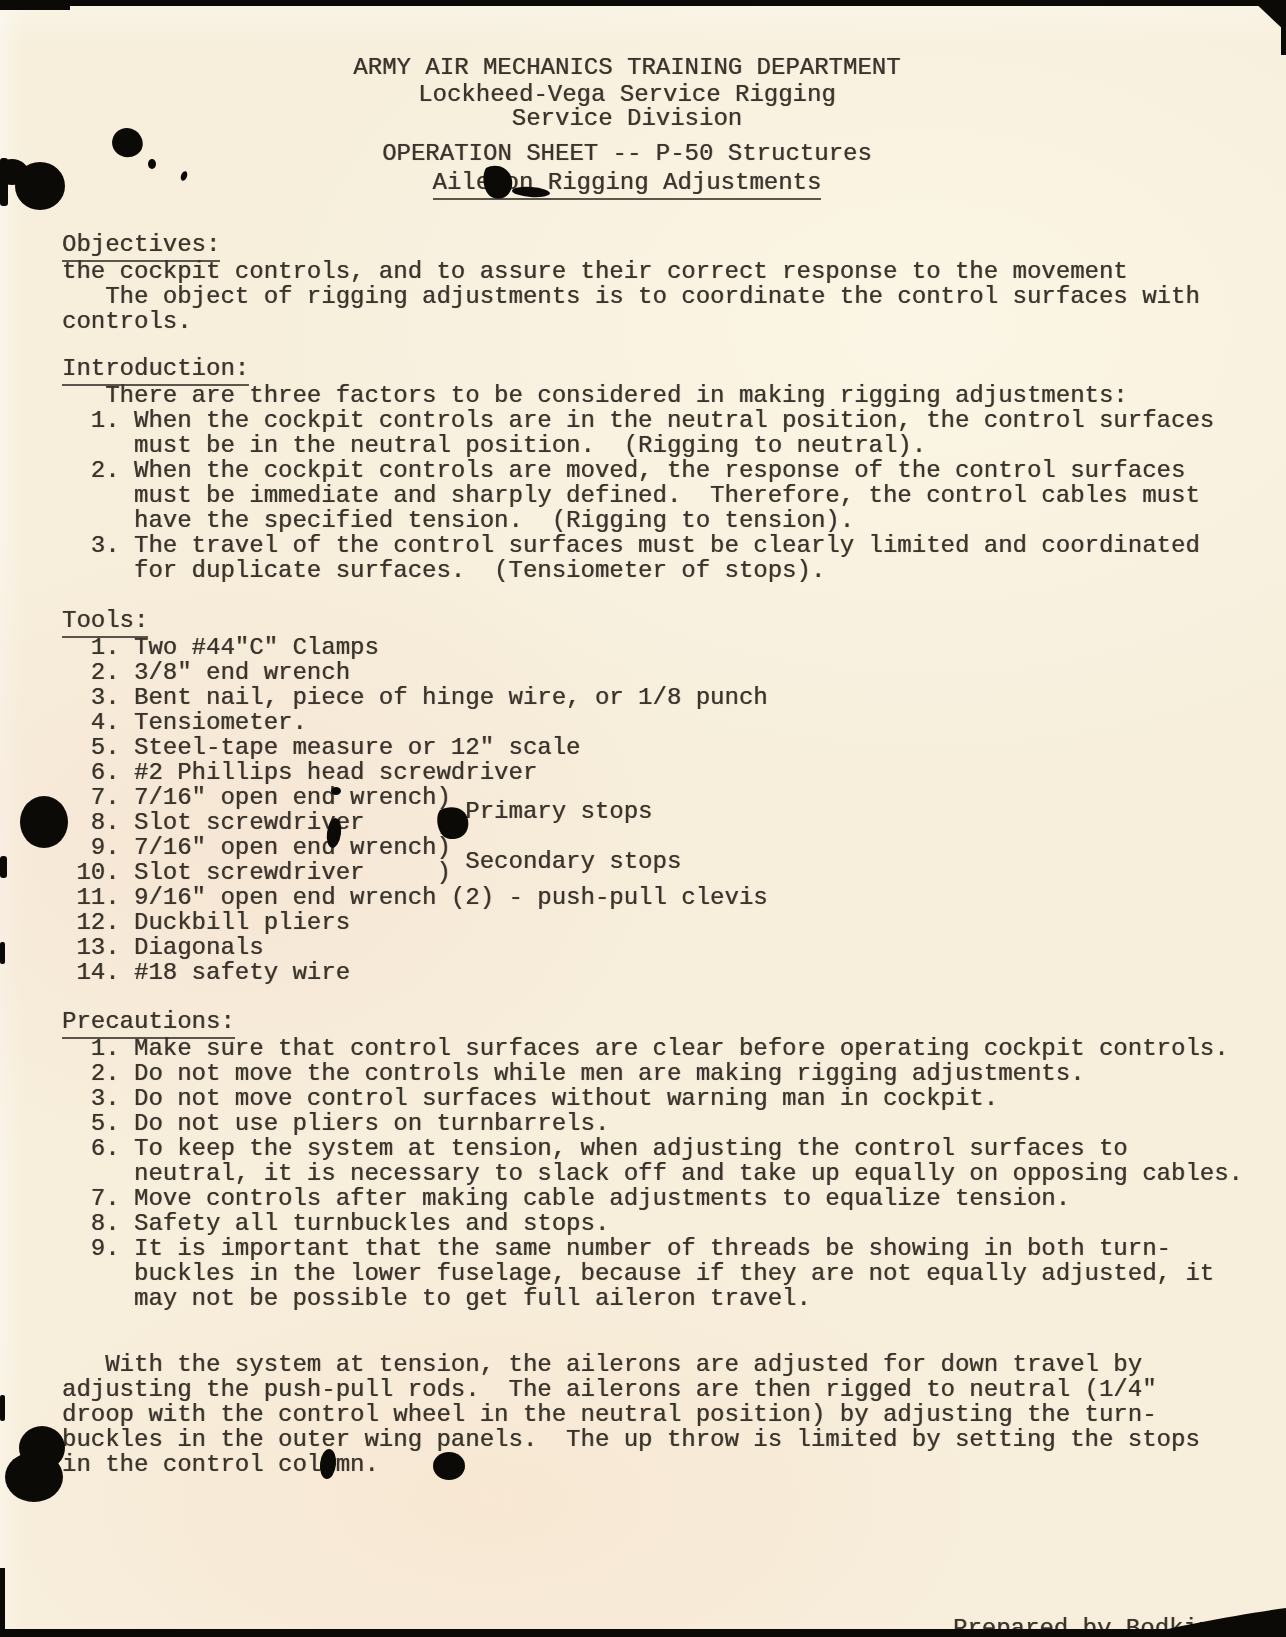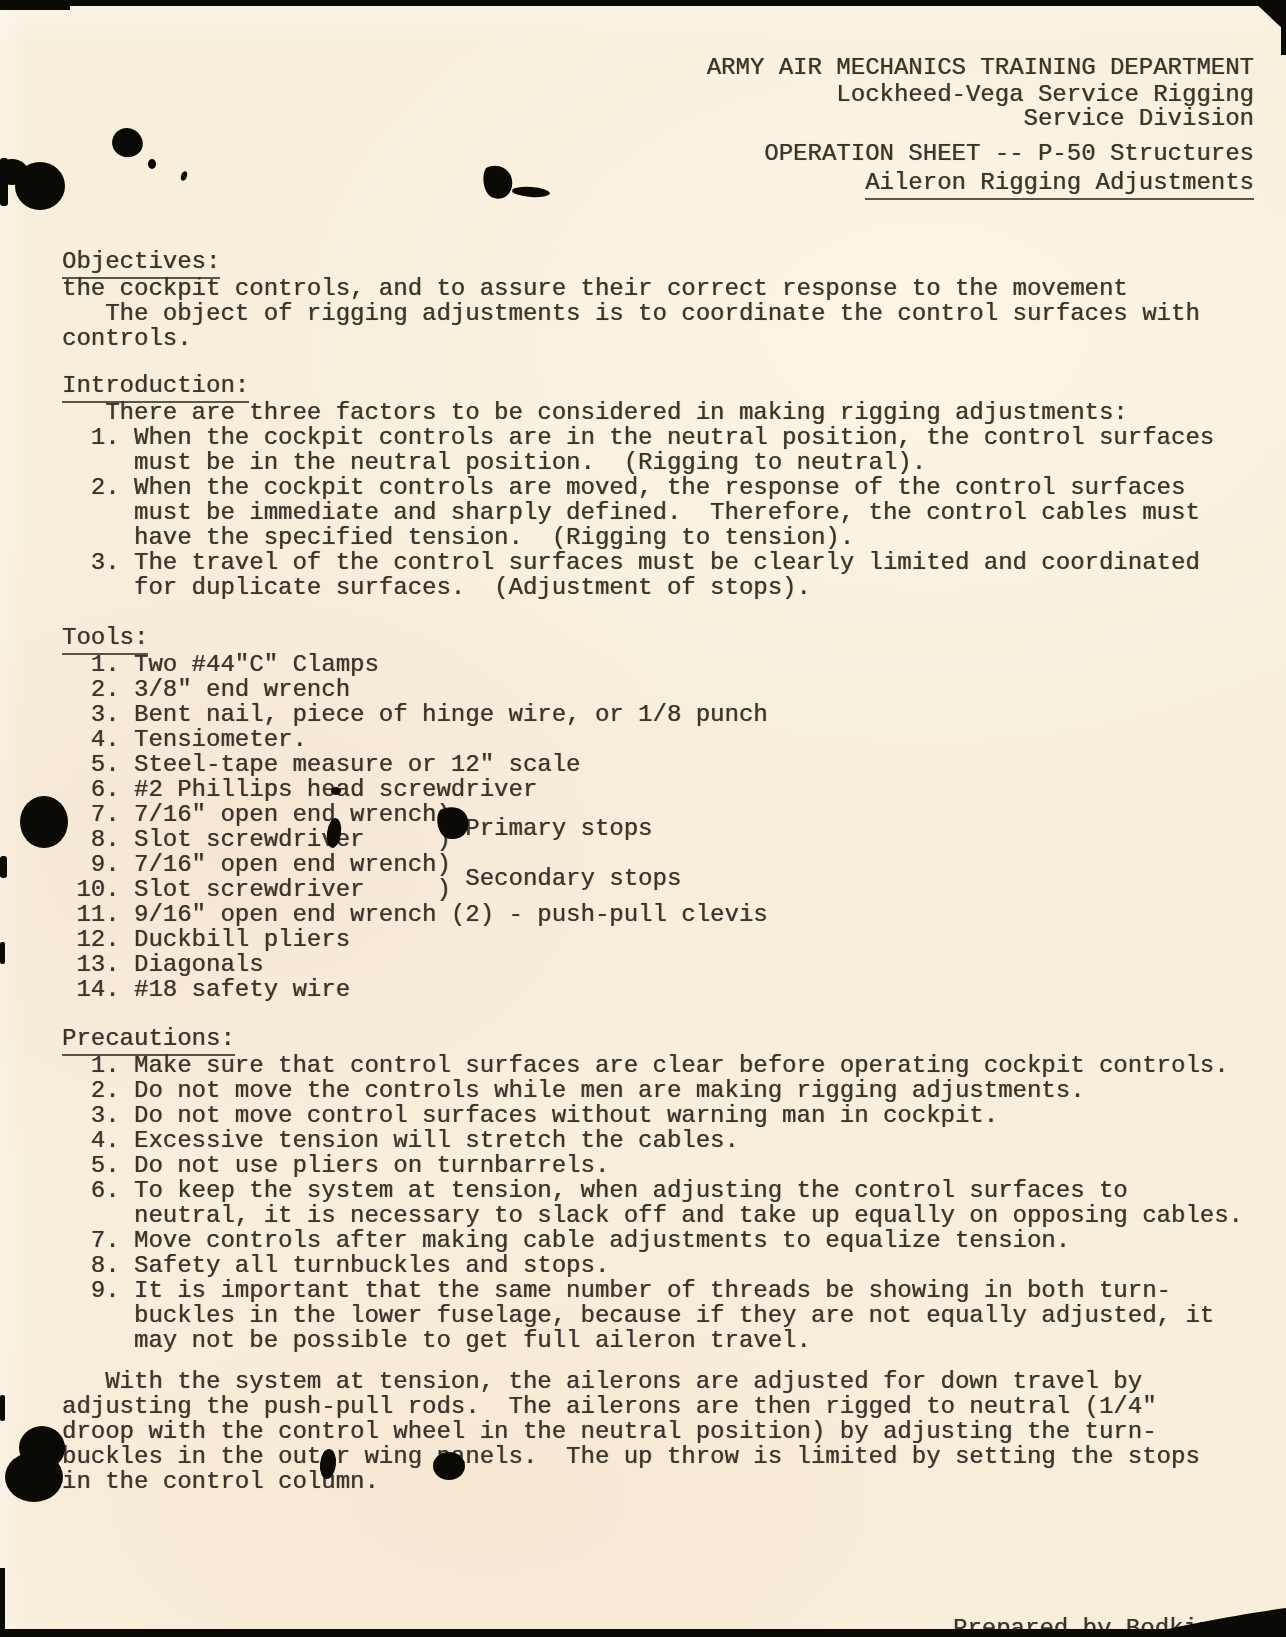--- a/index.html
+++ b/index.html
@@ -16,25 +16,25 @@
       radial-gradient(ellipse 900px 600px at 72% 20%, rgba(253,248,233,0.7), rgba(253,248,233,0) 75%),
       radial-gradient(ellipse 800px 420px at 38% 92%, rgba(248,224,203,0.5), rgba(248,224,203,0) 72%),
       linear-gradient(90deg, rgba(255,255,255,0.35) 0px, rgba(255,255,255,0) 26px),
       linear-gradient(180deg, rgba(255,255,255,0.3) 0px, rgba(255,255,255,0) 40px);
   }
   .txt{
     color:#3a342c;
     text-shadow:0.5px 0.4px 0.7px rgba(58,52,44,0.55), -0.3px -0.2px 0.5px rgba(58,52,44,0.3);
   }
   .hline{
-    position:absolute;left:0;width:1254px;text-align:right;
+    position:absolute;left:0;width:1254px;text-align:center;
     font-size:24px;line-height:26px;white-space:pre;
   }
   .underlined{border-bottom:2px solid rgba(52,46,39,0.8);padding-bottom:2px;}
-  .section{position:absolute;left:62px;font-size:24px;margin-top:17px;}
+  .section{position:absolute;left:62px;font-size:24px;}
   .heading{line-height:28px;white-space:pre;}
   .line{line-height:25px;white-space:pre;}
   .raised{position:relative;top:-11px;}
   .footer{
     position:absolute;left:953px;top:1566px;
     font-size:24px;line-height:25px;white-space:pre;
   }
   .overlay{position:absolute;left:0;top:0;pointer-events:none;}
 </style>
 </head>
@@ -59,21 +59,21 @@
 
 <div class="section txt" style="top:355px">
   <div class="heading"><span class="underlined">Introduction:</span></div>
   <div class="line">   There are three factors to be considered in making rigging adjustments:</div>
   <div class="line">  1. When the cockpit controls are in the neutral position, the control surfaces</div>
   <div class="line">     must be in the neutral position.  (Rigging to neutral).</div>
   <div class="line">  2. When the cockpit controls are moved, the response of the control surfaces</div>
   <div class="line">     must be immediate and sharply defined.  Therefore, the control cables must</div>
   <div class="line">     have the specified tension.  (Rigging to tension).</div>
   <div class="line">  3. The travel of the control surfaces must be clearly limited and coordinated</div>
-  <div class="line">     for duplicate surfaces.  (Adjustment of stops).</div>
+  <div class="line">     for duplicate surfaces.  (Tensiometer of stops).</div>
 </div>
 
 <div class="section txt" style="top:607px">
   <div class="heading"><span class="underlined">Tools:</span></div>
   <div class="line">  1. Two #44"C" Clamps</div>
   <div class="line">  2. 3/8" end wrench</div>
   <div class="line">  3. Bent nail, piece of hinge wire, or 1/8 punch</div>
   <div class="line">  4. Tensiometer.</div>
   <div class="line">  5. Steel-tape measure or 12" scale</div>
   <div class="line">  6. #2 Phillips head screwdriver</div>
@@ -85,21 +85,20 @@
   <div class="line"> 12. Duckbill pliers</div>
   <div class="line"> 13. Diagonals</div>
   <div class="line"> 14. #18 safety wire</div>
 </div>
 
 <div class="section txt" style="top:1008px">
   <div class="heading"><span class="underlined">Precautions:</span></div>
   <div class="line">  1. Make sure that control surfaces are clear before operating cockpit controls.</div>
   <div class="line">  2. Do not move the controls while men are making rigging adjustments.</div>
   <div class="line">  3. Do not move control surfaces without warning man in cockpit.</div>
-  <div class="line">  4. Excessive tension will stretch the cables.</div>
   <div class="line">  5. Do not use pliers on turnbarrels.</div>
   <div class="line">  6. To keep the system at tension, when adjusting the control surfaces to</div>
   <div class="line">     neutral, it is necessary to slack off and take up equally on opposing cables.</div>
   <div class="line">  7. Move controls after making cable adjustments to equalize tension.</div>
   <div class="line">  8. Safety all turnbuckles and stops.</div>
   <div class="line">  9. It is important that the same number of threads be showing in both turn-</div>
   <div class="line">     buckles in the lower fuselage, because if they are not equally adjusted, it</div>
   <div class="line">     may not be possible to get full aileron travel.</div>
 </div>
 

